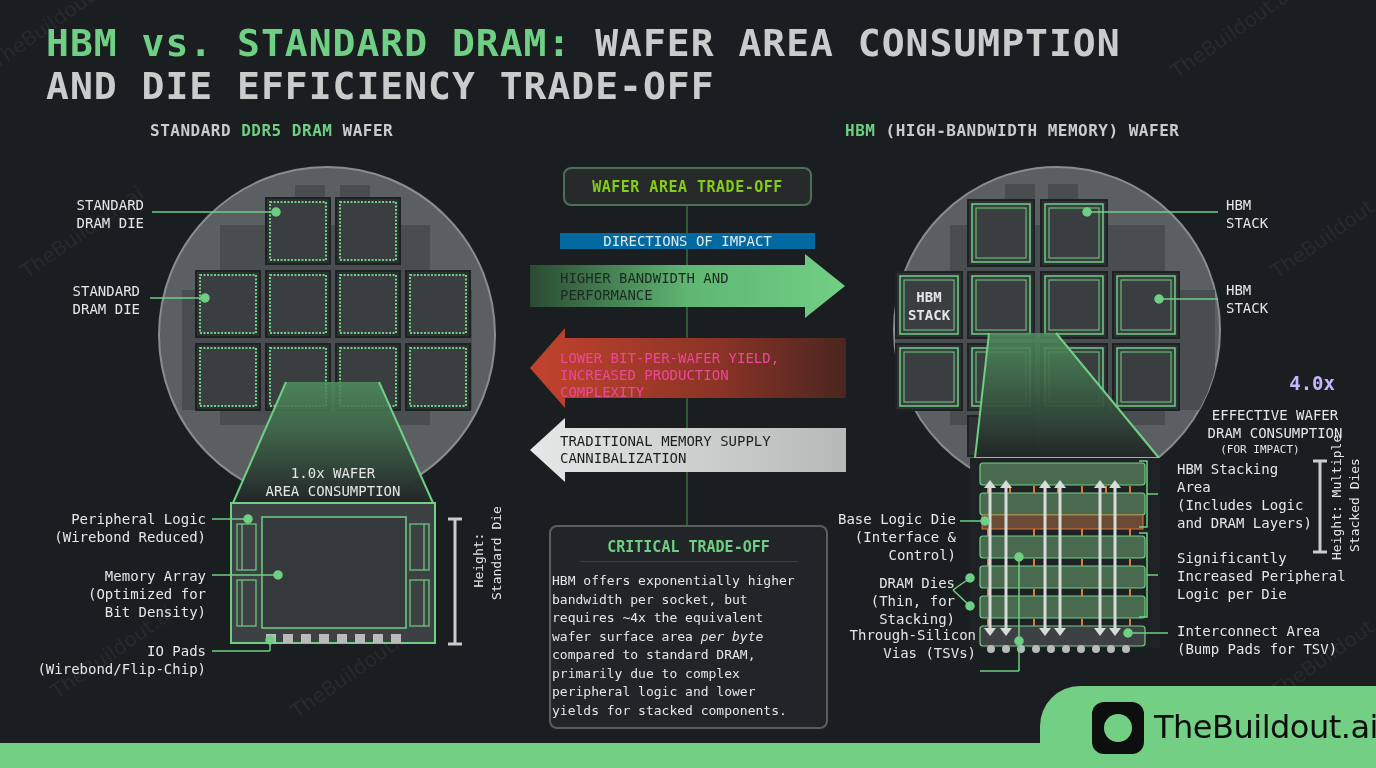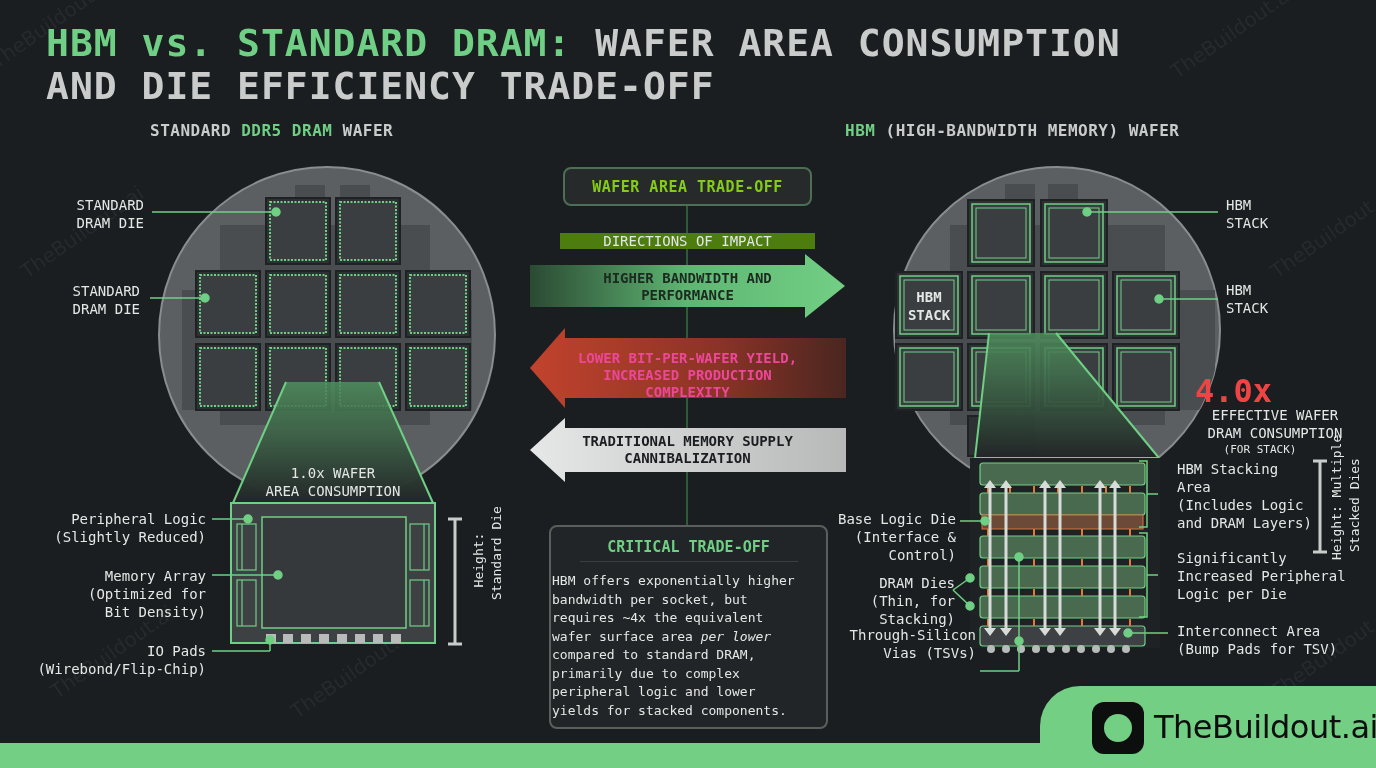--- a/index.html
+++ b/index.html
@@ -6,21 +6,21 @@
   html, body { width: 1376px; height: 768px; overflow: hidden; background: #1b1e21; }
   body { position: relative; font-family: "DejaVu Sans Mono", "Liberation Mono", monospace; color: #d8dcd9; }
   .abs { position: absolute; }
   .green { color: #6fcf84; }
   .title { left: 46px; top: 22px; font-size: 38px; font-weight: bold; letter-spacing: 1px; line-height: 43px; color: #c9ccca; white-space: pre; }
   .subtitle { font-size: 16px; font-weight: bold; color: #c9ccca; letter-spacing: 0.5px; white-space: pre; }
   .lbl { font-size: 14px; line-height: 18px; color: #e4e7e5; white-space: pre; }
   .lbl.r { text-align: right; }
   .lbl.c { text-align: center; }
   svg { position: absolute; left: 0; top: 0; }
-  .arrow-text { font-size: 14px; line-height: 17px; text-align: center; white-space: pre; font-weight: bold; }
+  .arrow-text { font-size: 14px; line-height: 17px; white-space: pre; font-weight: normal; }
   .box { border: 2px solid #5a5f5c; border-radius: 8px; background: #222527; }
   .footer { left: 0; top: 743px; width: 1376px; height: 25px; background: #72cf84; }
   .brand { left: 1040px; top: 686px; width: 336px; height: 82px; background: #72cf84; border-top-left-radius: 40px; }
   .brand-logo { left: 1092px; top: 702px; width: 52px; height: 52px; background: #0d0f0e; border-radius: 12px; }
   .brand-logo::after { content: ""; position: absolute; left: 12px; top: 12px; width: 28px; height: 28px; border-radius: 50%; background: #72cf84; }
   .brand-name { left: 1154px; top: 708px; font-family: "DejaVu Sans", sans-serif; font-size: 32px; color: #0d0f0e; white-space: pre; letter-spacing: -0.5px; }
   .watermark { font-family: "DejaVu Sans", sans-serif; font-size: 20px; color: #262a2c; transform: rotate(-35deg); white-space: pre; }
 </style>
 </head>
 <body>
@@ -302,61 +302,61 @@
   </g>
 </svg>
 
 <div class="abs lbl r" style="left:60px;top:196px;width:84px">STANDARD
 DRAM DIE</div>
 <div class="abs lbl r" style="left:56px;top:282px;width:84px">STANDARD
 DRAM DIE</div>
 <div class="abs lbl c" style="left:233px;top:464px;width:200px">1.0x WAFER
 AREA CONSUMPTION</div>
 <div class="abs lbl r" style="left:30px;top:510px;width:176px">Peripheral Logic
-(Slightly Reduced)</div>
+(Wirebond Reduced)</div>
 <div class="abs lbl r" style="left:30px;top:567px;width:176px">Memory Array
 (Optimized for
 Bit Density)</div>
 <div class="abs lbl r" style="left:10px;top:642px;width:196px">IO Pads
 (Wirebond/Flip-Chip)</div>
 <div class="abs lbl" style="left:470px;top:600px;transform:rotate(-90deg);transform-origin:left top;font-size:13px;text-align:center;width:80px">Height:
 Standard Die</div>
 
 <div class="abs" style="left:564px;top:178px;width:247px;text-align:center;font-size:15px;font-weight:bold;color:#84cc16;letter-spacing:0.5px">WAFER AREA TRADE-OFF</div>
-<div class="abs" style="left:560px;top:233px;width:255px;text-align:center;font-size:14px;color:#e4e7e5;background:#4d7c0f">DIRECTIONS OF IMPACT</div>
+<div class="abs" style="left:560px;top:233px;width:255px;text-align:center;font-size:14px;color:#e4e7e5;background:#0369a1">DIRECTIONS OF IMPACT</div>
 <div class="abs arrow-text" style="left:560px;top:270px;width:255px;color:#1c2a20">HIGHER BANDWIDTH AND
 PERFORMANCE</div>
 <div class="abs arrow-text" style="left:560px;top:350px;width:255px;color:#ec4899">LOWER BIT-PER-WAFER YIELD,
 INCREASED PRODUCTION
 COMPLEXITY</div>
 <div class="abs arrow-text" style="left:560px;top:433px;width:255px;color:#1b1e21">TRADITIONAL MEMORY SUPPLY
 CANNIBALIZATION</div>
 
 <div class="abs box" style="left:549px;top:525px;width:279px;height:204px"></div>
 <div class="abs" style="left:549px;top:538px;width:279px;text-align:center;font-size:15px;font-weight:bold;color:#6fcf84">CRITICAL TRADE-OFF</div>
 <div class="abs" style="left:580px;top:561px;width:218px;border-top:1px solid #3a3e3c"></div>
 <div class="abs" style="left:552px;top:572px;width:273px;font-size:13px;line-height:18.5px;color:#e4e7e5;white-space:pre"><span>HBM offers exponentially higher
 bandwidth per socket, but
 requires ~4x the equivalent
-wafer surface area </span><em>per lower</em><span>
+wafer surface area </span><em>per byte</em><span>
 compared to standard DRAM,
 primarily due to complex
 peripheral logic and lower
 yields for stacked components.</span></div>
 
 <div class="abs lbl" style="left:1226px;top:196px">HBM
 STACK</div>
 <div class="abs lbl" style="left:1226px;top:281px">HBM
 STACK</div>
 <div class="abs lbl c" style="left:900px;top:288px;width:58px;font-weight:bold">HBM
 STACK</div>
-<div class="abs" style="left:1195px;top:372px;width:140px;text-align:left;font-size:32px;font-weight:bold;color:#ef4444">4.0x</div>
+<div class="abs" style="left:1195px;top:372px;width:140px;text-align:right;font-size:19px;font-weight:bold;color:#c4b5fd">4.0x</div>
 <div class="abs lbl c" style="left:1185px;top:406px;width:180px">EFFECTIVE WAFER
 DRAM CONSUMPTION</div>
-<div class="abs lbl c" style="left:1185px;top:441px;width:150px;font-size:11px">(FOR STACK)</div>
+<div class="abs lbl c" style="left:1185px;top:441px;width:150px;font-size:11px">(FOR IMPACT)</div>
 <div class="abs lbl" style="left:1177px;top:460px">HBM Stacking
 Area
 (Includes Logic
 and DRAM Layers)</div>
 <div class="abs lbl" style="left:1177px;top:549px">Significantly
 Increased Peripheral
 Logic per Die</div>
 <div class="abs lbl" style="left:1177px;top:622px">Interconnect Area
 (Bump Pads for TSV)</div>
 <div class="abs lbl r" style="left:820px;top:510px;width:136px">Base Logic Die

